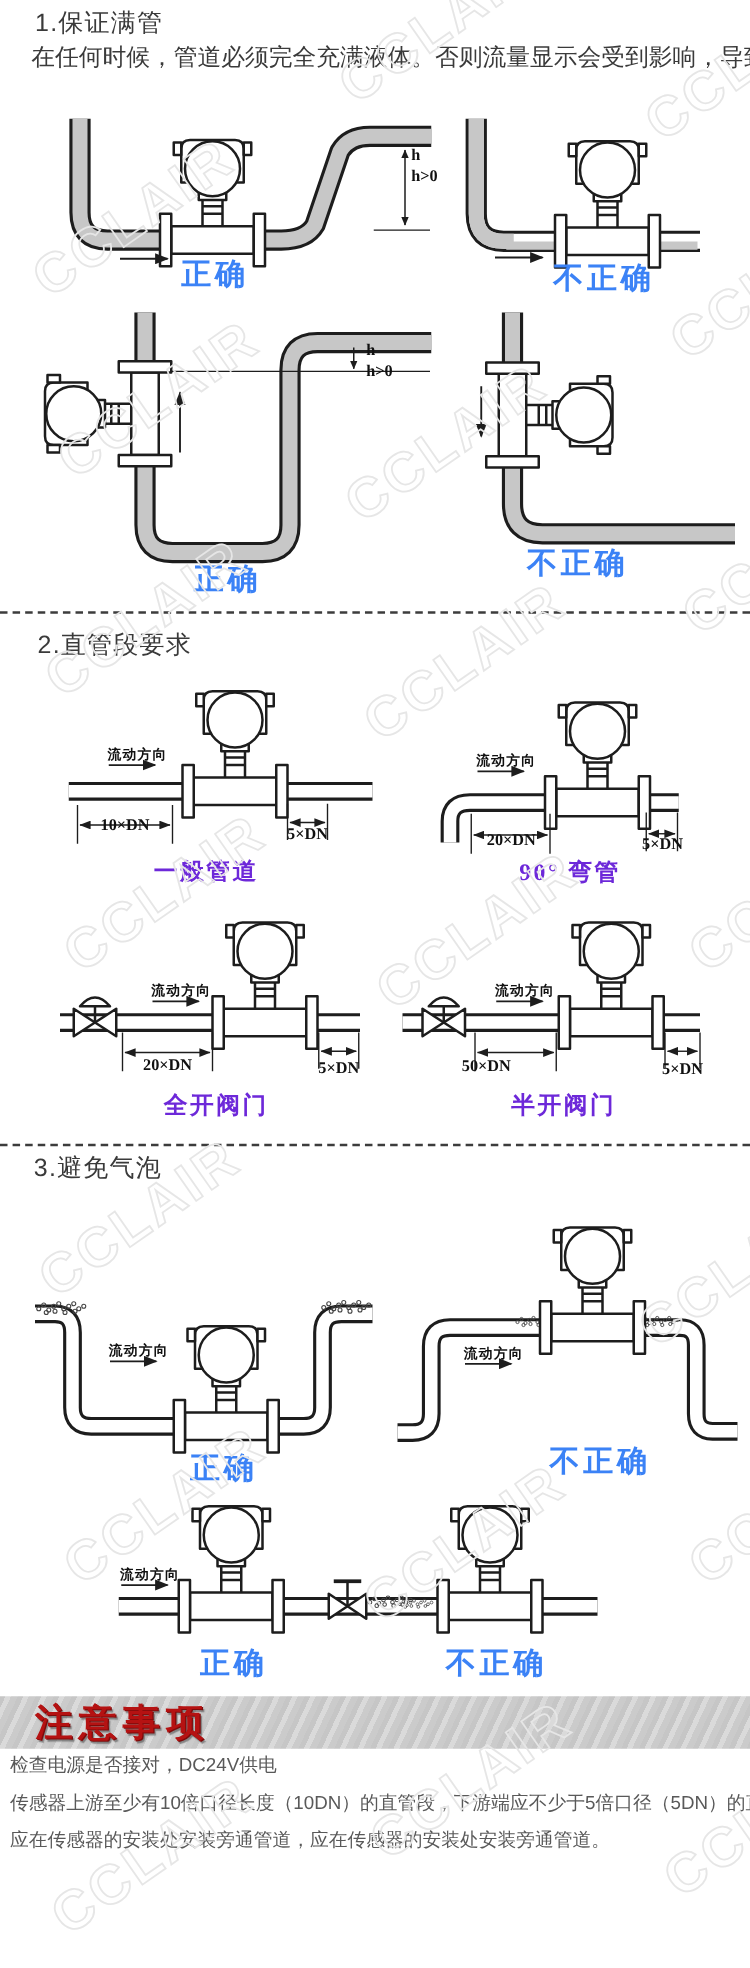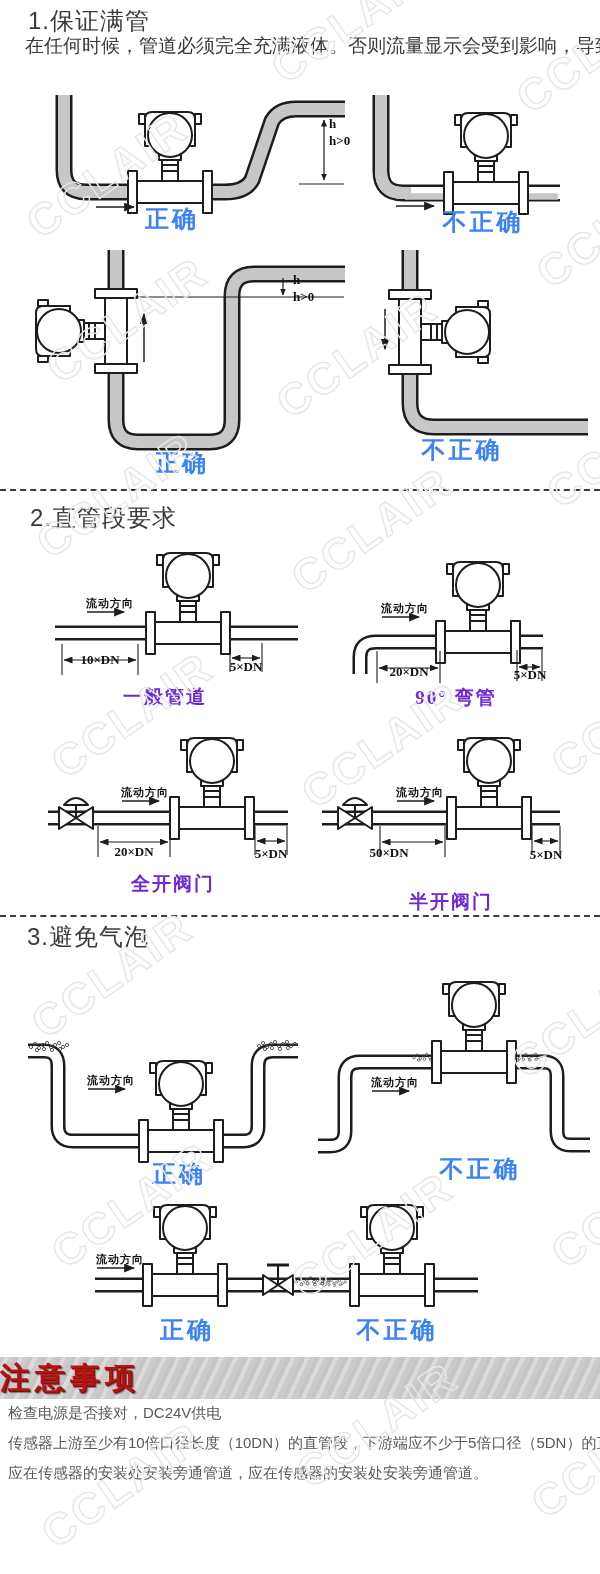--- a/index.html
+++ b/index.html
@@ -1,37 +1,37 @@
 <!DOCTYPE html>
 <html><head>
 <meta charset="utf-8">
 <style>
   html,body{margin:0;padding:0;background:#fff;}
   #page{position:relative;width:600px;height:1574px;background:#ffffff;overflow:hidden;
         font-family:"Liberation Sans","DejaVu Sans",sans-serif;color:#333;}
   .wm{position:absolute;font:700 44px "Liberation Sans",sans-serif;letter-spacing:3px;
       color:transparent;-webkit-text-stroke:1.4px #e6e6e6;transform:rotate(-35deg);
       white-space:nowrap;pointer-events:none;z-index:6;}
-  .h1{position:absolute;font-size:24px;color:#3a3a3a;letter-spacing:1px;font-weight:500;white-space:nowrap;}
+  .h1{position:absolute;font-size:20px;color:#3a3a3a;letter-spacing:1px;font-weight:500;white-space:nowrap;}
   .desc{position:absolute;font-size:19px;color:#3a3a3a;white-space:nowrap;}
   .ok{position:absolute;transform:translateX(-50%);font:700 24px "Liberation Serif","DejaVu Serif",serif;
       letter-spacing:3px;color:#3b82f6;white-space:nowrap;z-index:3;}
   .cap{position:absolute;transform:translateX(-50%);font:700 19px "Liberation Serif","DejaVu Serif",serif;
       letter-spacing:2px;color:#6d28d9;white-space:nowrap;z-index:3;}
   .dim{position:absolute;transform:translateX(-50%);font:700 13px "Liberation Serif","DejaVu Serif",serif;
       color:#111;white-space:nowrap;z-index:3;}
   .flow{position:absolute;font:700 11px "Liberation Serif","DejaVu Serif",serif;color:#111;
       letter-spacing:1px;white-space:nowrap;z-index:3;}
   .hlbl{position:absolute;font:700 13px "Liberation Serif","DejaVu Serif",serif;color:#111;white-space:nowrap;z-index:3;}
   .divider{position:absolute;left:0;width:100%;height:0;border-top:2px dashed #3c3c3c;}
   .banner{position:absolute;left:0;top:1357px;width:100%;height:42px;
       background:repeating-linear-gradient(115deg,#c6c6c6 0 4px,#dadada 4px 8px,#cbcbcb 8px 13px);
       display:flex;align-items:center;}
   .banner-title{font:900 30px "Liberation Sans","DejaVu Sans",sans-serif;color:#b51212;letter-spacing:5px;
-      text-shadow:1px 1px 0 #7c0b0b,2px 2px 1px rgba(60,60,60,.55);}
+      margin-left:28px;text-shadow:1px 1px 0 #7c0b0b,2px 2px 1px rgba(60,60,60,.55);}
   .notes{position:absolute;left:8px;top:1404px;width:588px;}
   .note-line{font-size:15px;color:#595959;line-height:17px;margin-bottom:13px;white-space:nowrap;}
   svg.canvas{position:absolute;left:0;top:0;z-index:2;}
 </style>
 </head>
 <body>
 
 <div id="page">
 
   <svg class="canvas" width="600" height="1574" viewBox="0 0 600 1574">
@@ -245,21 +245,21 @@
   <span class="dim" style="left:409px;top:664px">20×DN</span>
   <span class="dim" style="left:530px;top:667px">5×DN</span>
   <span class="dim" style="left:134px;top:844px">20×DN</span>
   <span class="dim" style="left:271px;top:846px">5×DN</span>
   <span class="dim" style="left:389px;top:845px">50×DN</span>
   <span class="dim" style="left:546px;top:847px">5×DN</span>
 
   <span class="cap" style="left:165px;top:684px">一般管道</span>
   <span class="cap" style="left:456px;top:685px">90° 弯管</span>
   <span class="cap" style="left:173px;top:871px">全开阀门</span>
-  <span class="cap" style="left:451px;top:889px">半开阀门</span>
+  <span class="cap" style="left:451px;top:871px">半开阀门</span>
 
   <div class="divider" style="top:915px"></div>
 
   <div class="h1" style="left:27px;top:921px">3.避免气泡</div>
 
   <span class="flow" style="left:87px;top:1073px">流动方向</span>
   <span class="flow" style="left:371px;top:1075px">流动方向</span>
   <span class="flow" style="left:96px;top:1252px">流动方向</span>
 
   <span class="ok" style="left:179px;top:1158px">正确</span>

